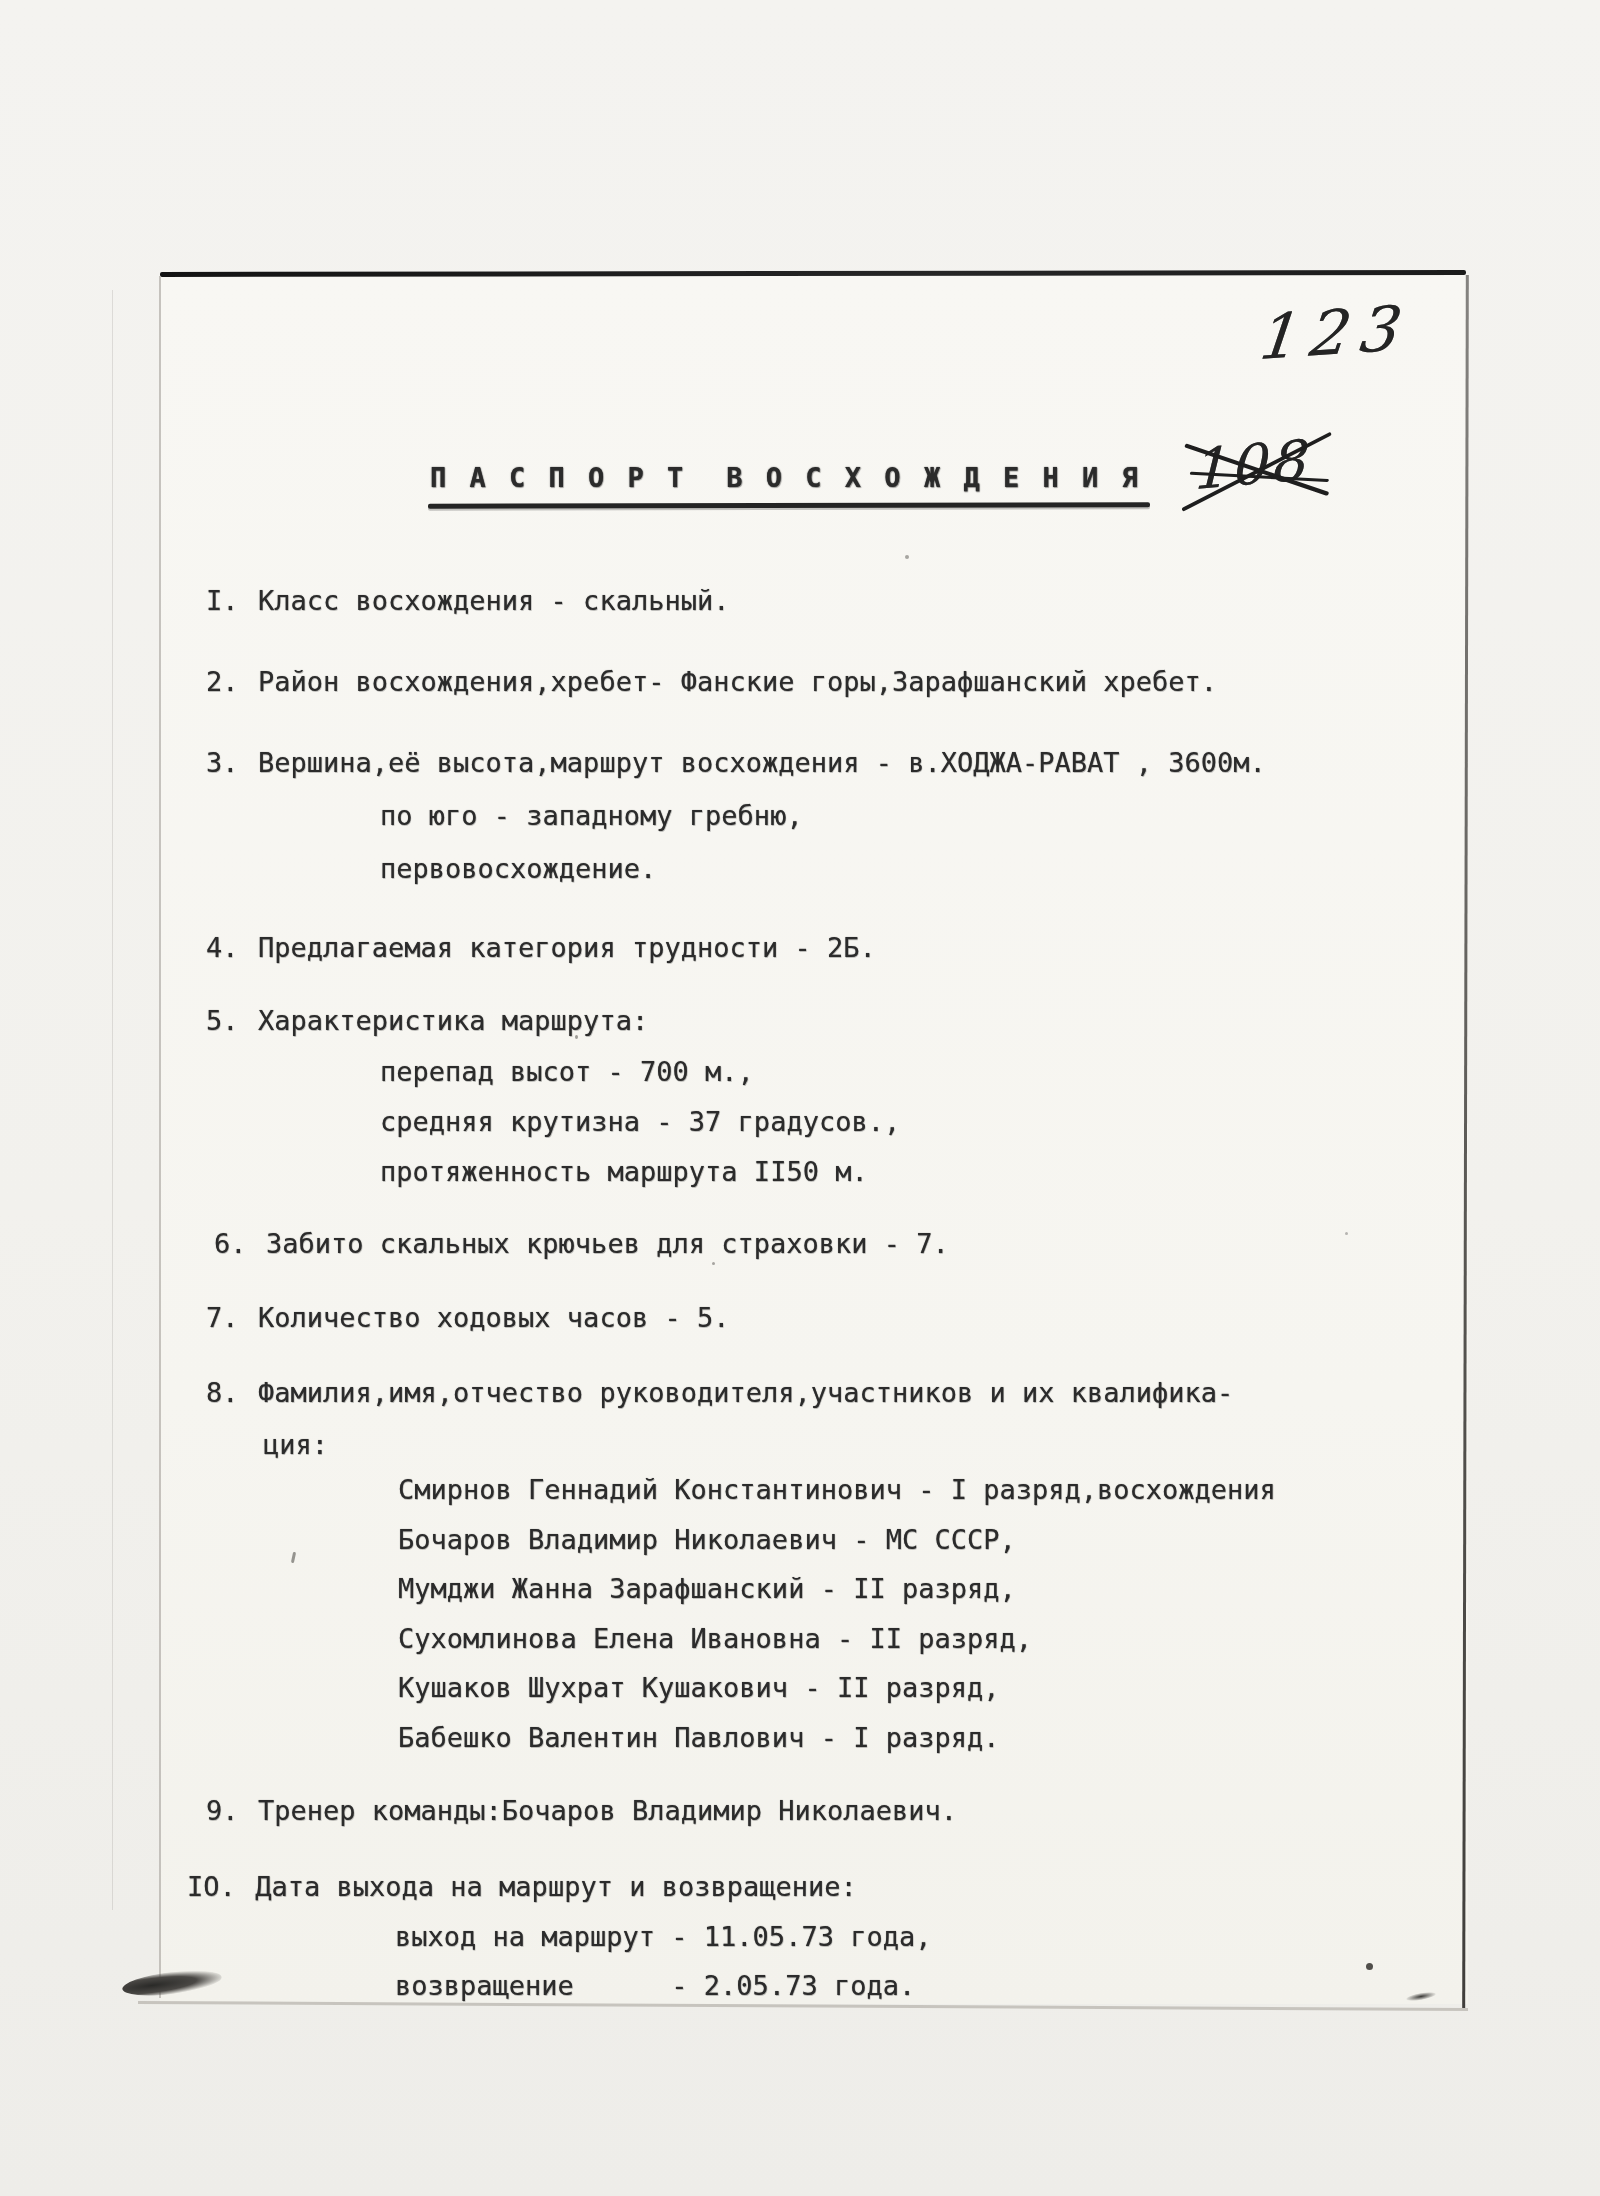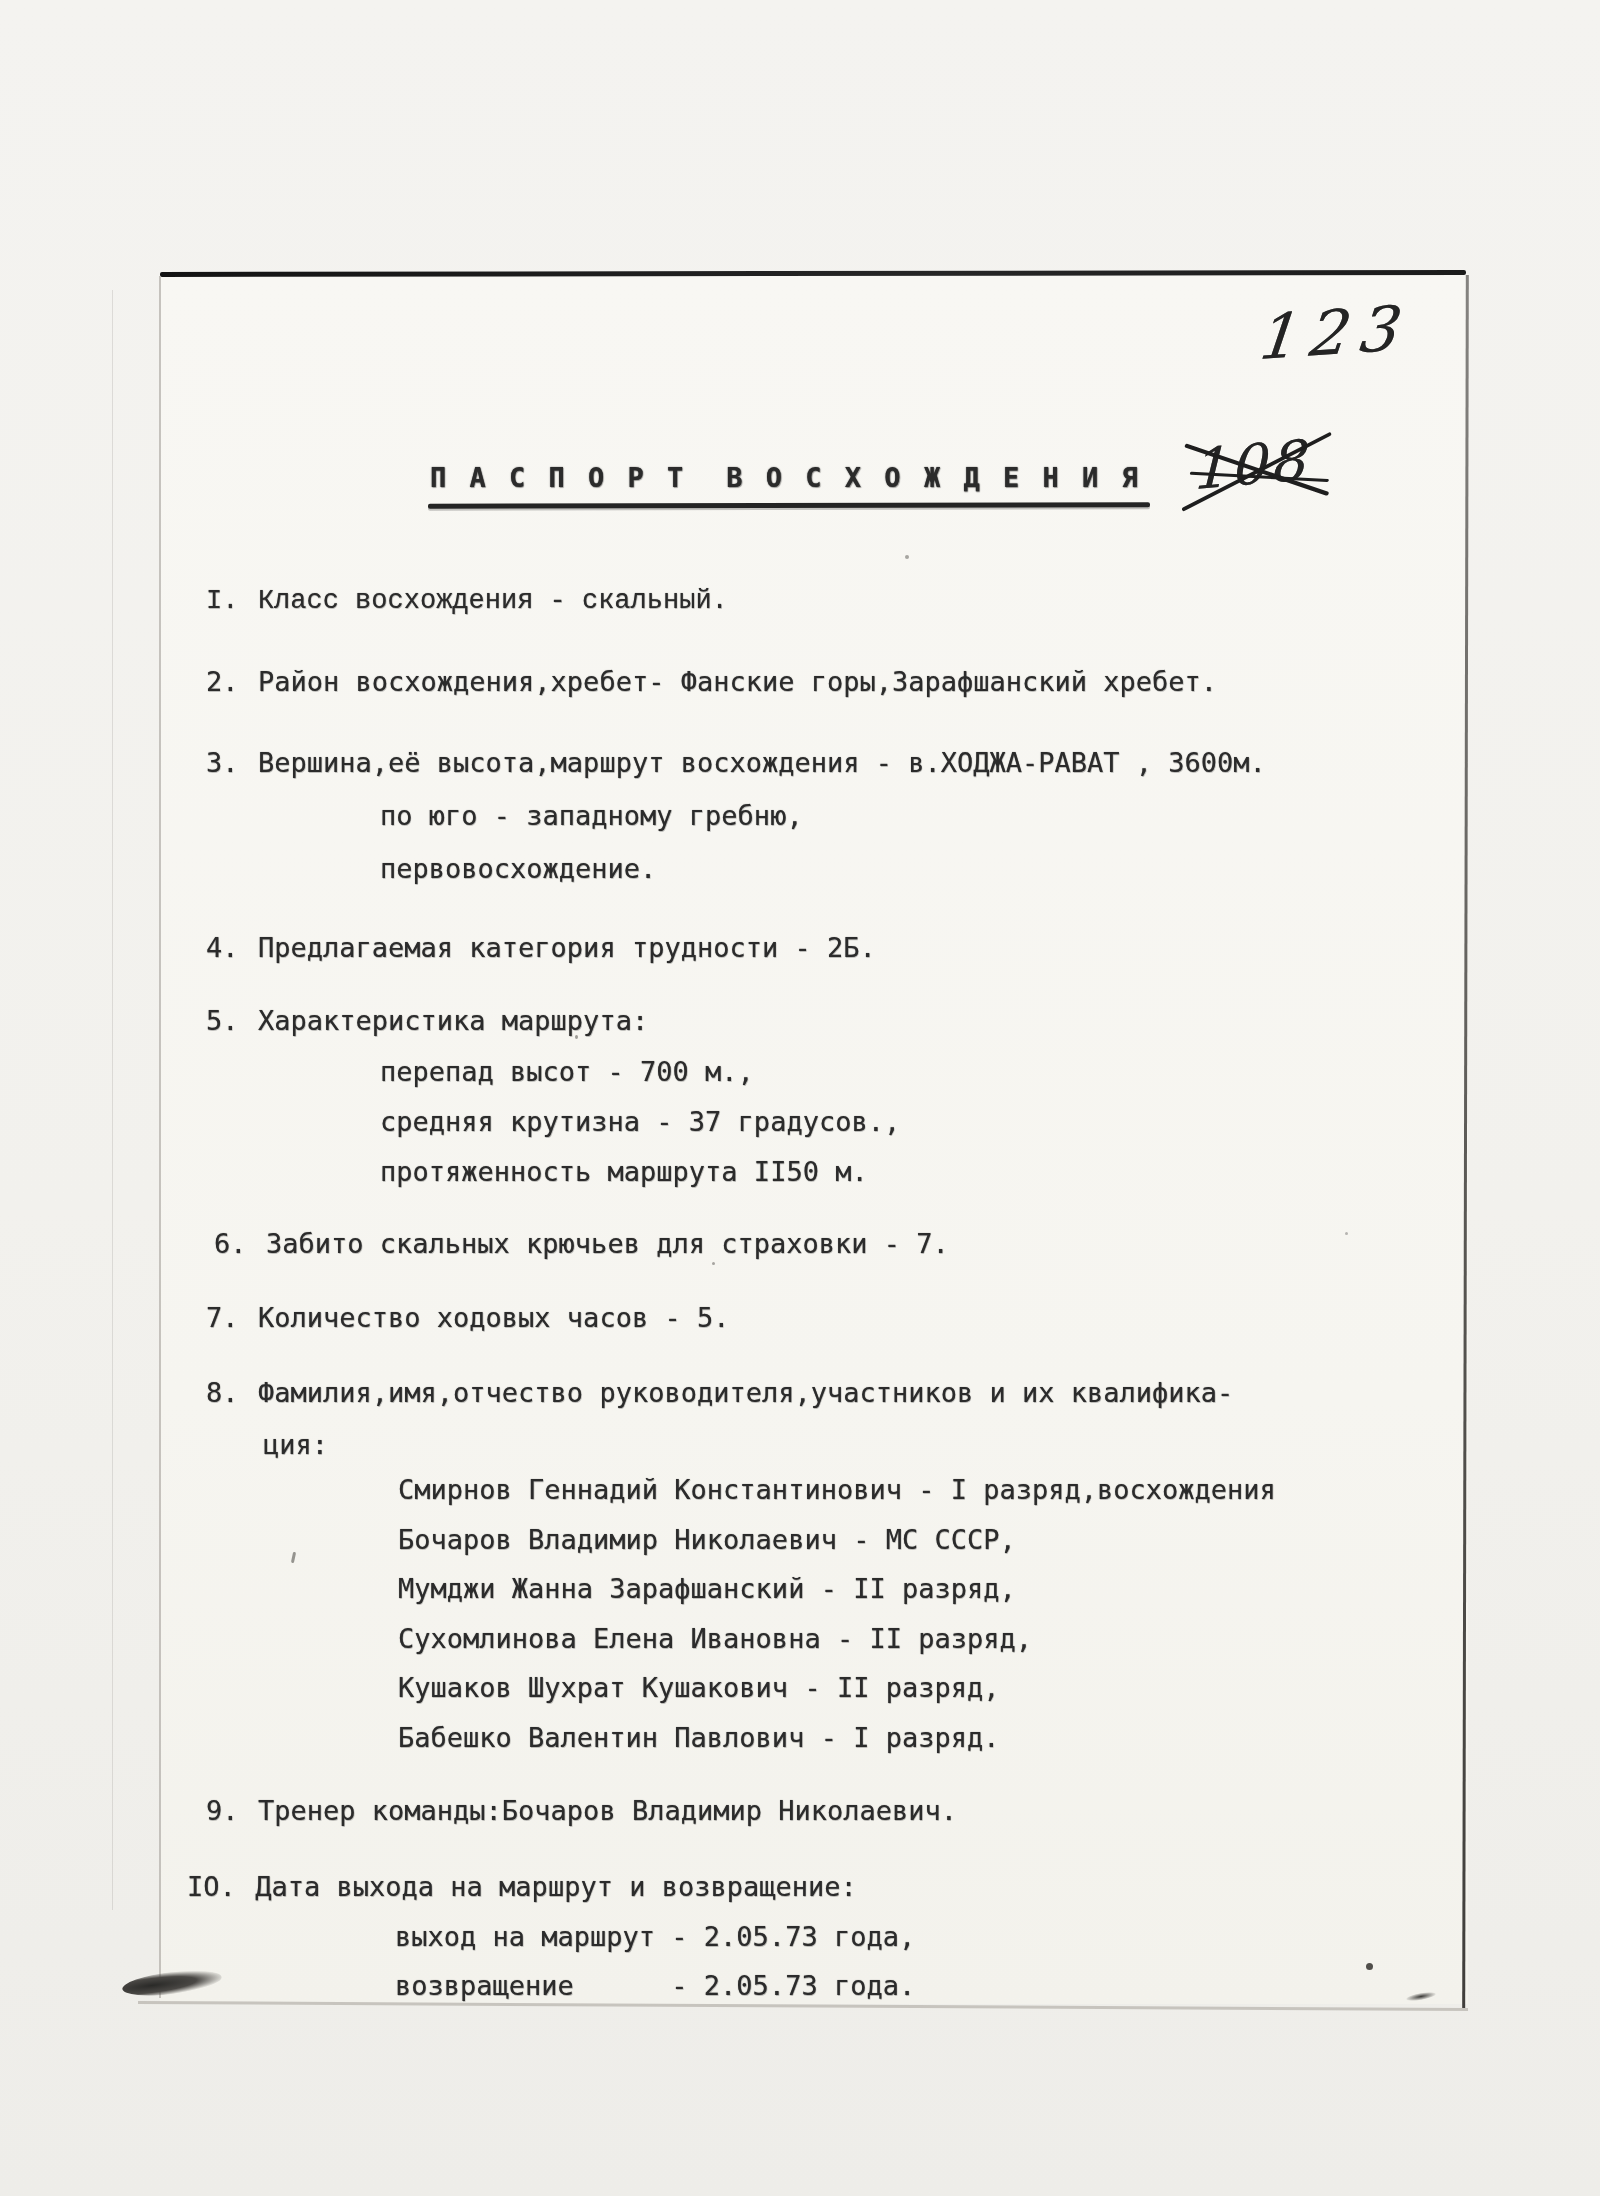--- a/index.html
+++ b/index.html
@@ -103,21 +103,21 @@
 <div class="tl title-line" style="left:430px; top:460px;">П А С П О Р Т  В О С Х О Ж Д Е Н И Я</div>
 <div class="title-underline"></div>
 
 <div class="handwritten crossed-num">
   <span>108</span>
   <span class="stroke s1"></span>
   <span class="stroke s2"></span>
   <span class="stroke s3"></span>
 </div>
 
-<div class="tl" style="left:206px; top:583px;font-family:Liberation Mono, monospace;"><span class="num">I.</span><span>Класс восхождения - скальный.</span></div>
+<div class="tl" style="left:206px; top:583px;"><span class="num">I.</span><span>Класс восхождения - скальный.</span></div>
 
 <div class="tl" style="left:206px; top:664px;"><span class="num">2.</span><span>Район восхождения,хребет- Фанские горы,Зарафшанский хребет.</span></div>
 
 <div class="tl" style="left:206px; top:745px;"><span class="num">3.</span><span>Вершина,её высота,маршрут восхождения - в.ХОДЖА-РАВАТ , 3600м.</span></div>
 <div class="tl" style="left:380px; top:798px;">по юго - западному гребню,</div>
 <div class="tl" style="left:380px; top:851px;">первовосхождение.</div>
 
 <div class="tl" style="left:206px; top:930px;"><span class="num">4.</span><span>Предлагаемая категория трудности - 2Б.</span></div>
 
 <div class="tl" style="left:206px; top:1003px;"><span class="num">5.</span><span>Характеристика маршрута:</span></div>
@@ -134,21 +134,21 @@
 <div class="tl" style="left:398px; top:1472px;">Смирнов Геннадий Константинович - I разряд,восхождения</div>
 <div class="tl" style="left:398px; top:1522px;">Бочаров Владимир Николаевич - МС СССР,</div>
 <div class="tl" style="left:398px; top:1571px;">Мумджи Жанна Зарафшанский - II разряд,</div>
 <div class="tl" style="left:398px; top:1621px;">Сухомлинова Елена Ивановна - II разряд,</div>
 <div class="tl" style="left:398px; top:1670px;">Кушаков Шухрат Кушакович - II разряд,</div>
 <div class="tl" style="left:398px; top:1720px;">Бабешко Валентин Павлович - I разряд.</div>
 
 <div class="tl" style="left:206px; top:1793px;"><span class="num">9.</span><span>Тренер команды:Бочаров Владимир Николаевич.</span></div>
 
 <div class="tl" style="left:187px; top:1869px;"><span class="num">IO.</span><span>Дата выхода на маршрут и возвращение:</span></div>
-<div class="tl" style="left:395px; top:1919px;">выход на маршрут - 2.05.73 года,</div>
+<div class="tl" style="left:395px; top:1919px;">выход на маршрут - 11.05.73 года,</div>
 <div class="tl" style="left:395px; top:1968px;">возвращение      - 2.05.73 года.</div>
 
 <div class="speck sp1"></div>
 <div class="speck sp2"></div>
 <div class="speck sp3"></div>
 <div class="speck sp4"></div>
 <div class="speck sp5"></div>
 <div class="speck sp6"></div>
 
 </body></html>

